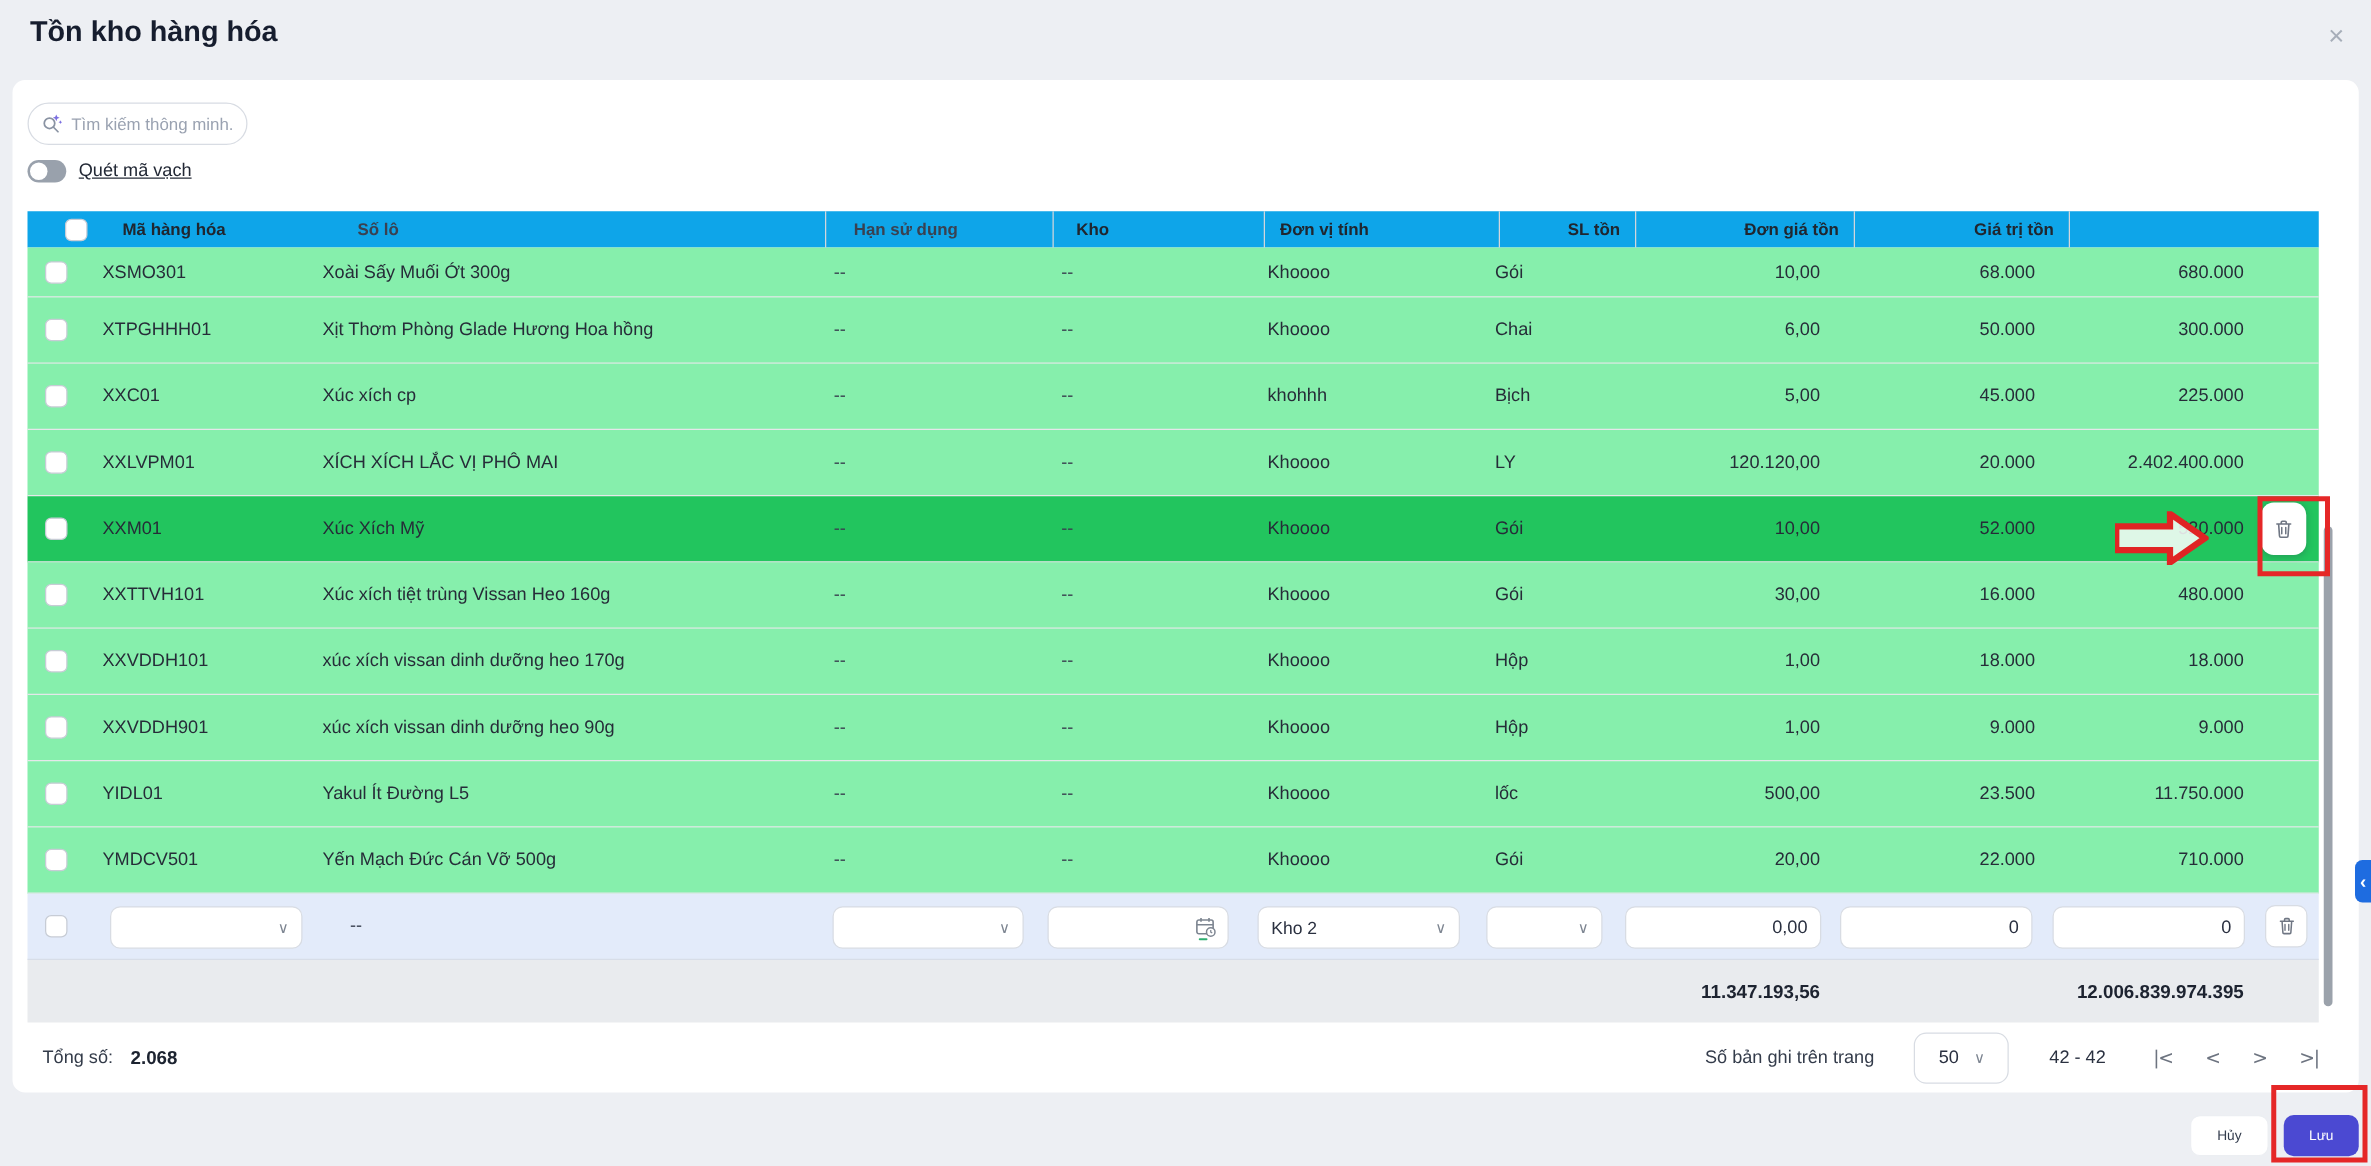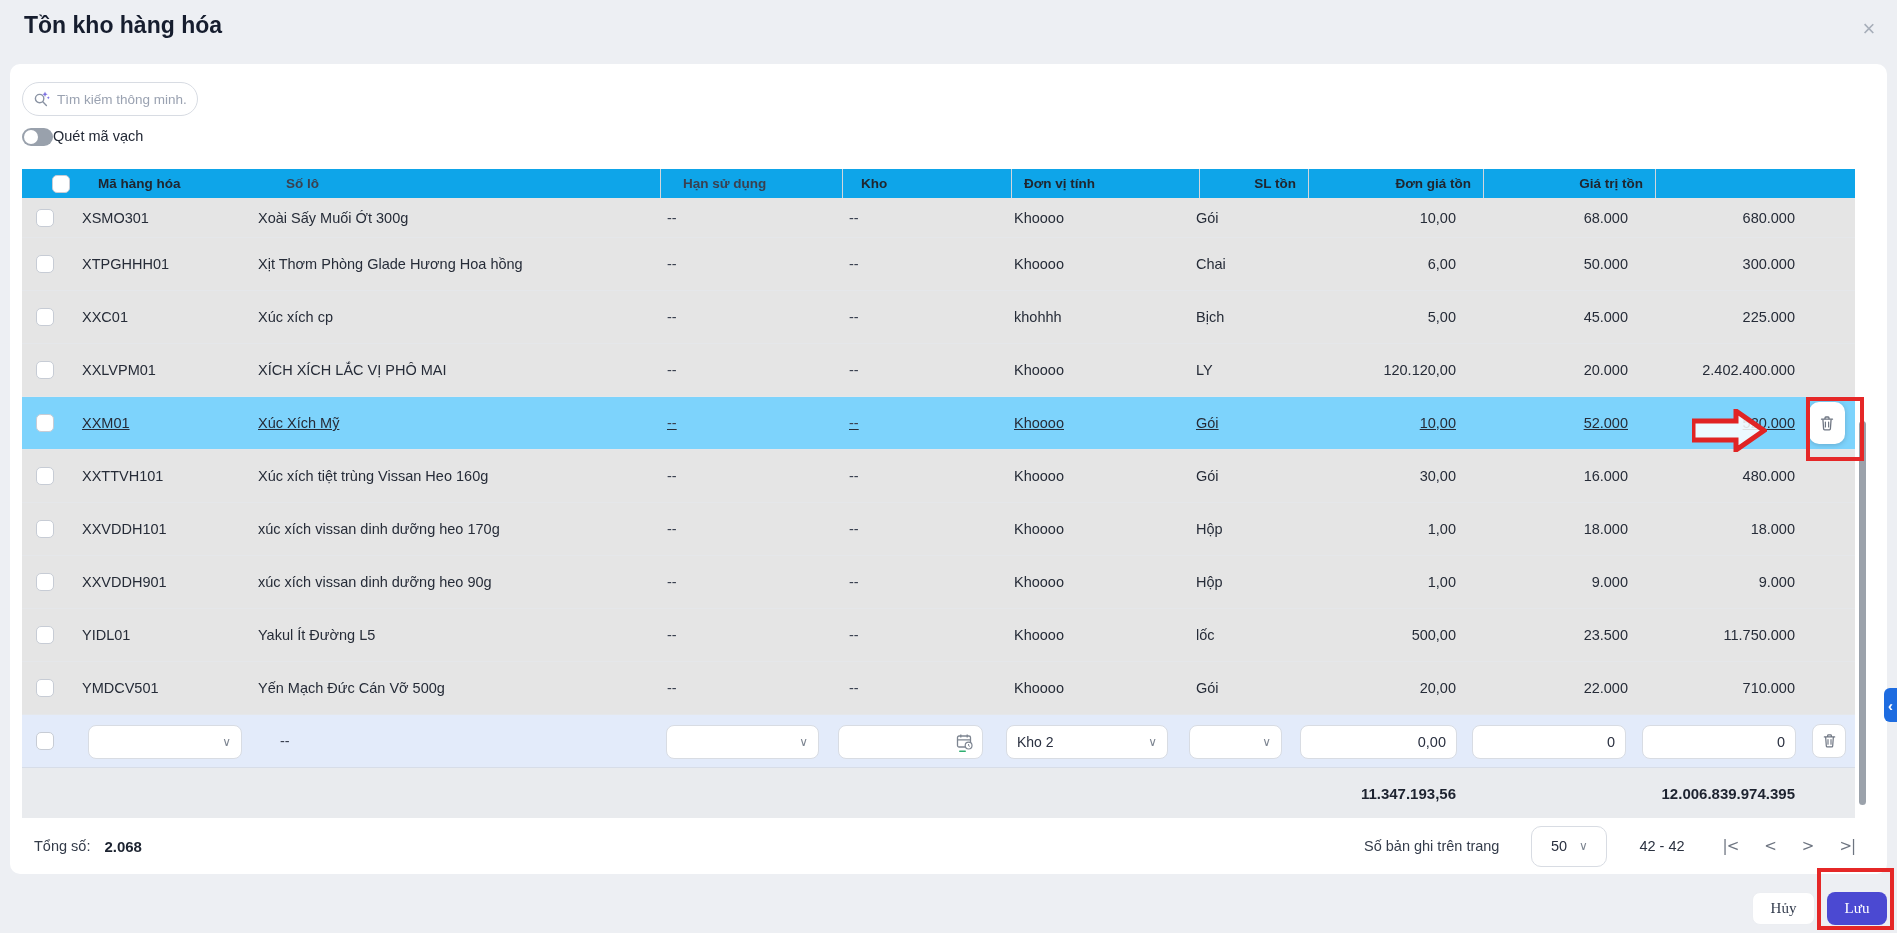--- a/index.html
+++ b/index.html
@@ -14,33 +14,33 @@
   
   .modal-title { position:absolute; left:24px; top:12px; font-size:23px; font-weight:700; color:#161d2e; }
   .close-btn { position:absolute; left:1854px; top:14px; width:30px; height:30px; font-size:22px; color:#a7aeb9; display:flex; align-items:center; justify-content:center; cursor:pointer; }
   
   .card { position:absolute; left:10px; top:64px; width:1877px; height:810px; background:#ffffff; border-radius:10px; }
   
   .search-box { position:absolute; left:12px; top:18px; width:176px; height:34px; border:1px solid #d8dce3; border-radius:17px; background:#fff; display:flex; align-items:center; padding:0 8px 0 10px; gap:7px; }
   .search-box input { border:none; outline:none; width:130px; font-size:13.5px; font-family:"Liberation Sans",sans-serif; color:#2a3040; background:transparent; }
   .search-box input::placeholder { color:#9aa2b1; }
   
-  .toggle-row { position:absolute; left:12px; top:64px; display:flex; gap:0; }
+  .toggle-row { position:absolute; left:12px; top:64px; display:flex; align-items:center; gap:10px;text-decoration:underline; }
   .toggle { width:31px; height:18px; border-radius:9px; background:#99a1ac; position:relative; cursor:pointer; }
   .toggle .knob { position:absolute; left:2px; top:2px; width:14px; height:14px; border-radius:50%; background:#fff; }
   .toggle-label { font-size:14.5px; color:#222835; }
   
   .table { position:absolute; left:12px; top:105px; width:1833px; font-size:14.5px; }
   .grid-row { display:grid; grid-template-columns:45px 181px 397px 182px 169px 188px 109px 175px 172px 167px 48px; align-items:center; }
   .thead { background:#0ea5e9; height:29px; font-size:13.5px; font-weight:700; color:#20262f;padding-left:16px; }
   .thead > div { height:100%; display:flex; align-items:center; }
   .thead > .hsep { border-right:1px solid #d2d6dc; }
-  .trow { height:53px; border-bottom:1px solid #e5e7ea; background:#e5e5e5; }
+  .trow { height:53px; border-bottom:1px solid #e5e7ea; background:#86efac; }
   .trow.clipped { height:40px; overflow:hidden; }
-  .trow.highlight { background:#7dd3fc;text-decoration:underline; }
+  .trow.highlight { background:#22c55e; }
   .c-check { justify-self:center; }
   .c-code { padding-left:15px; }
   .c-name { padding-left:10px; }
   .c-lot, .c-exp { padding-left:22px; color:#3a4150; }
   .c-kho { padding-left:18px; }
   .c-unit { padding-left:12px; }
   .c-num { text-align:right; padding-right:12px; }
   .thead .c-num { justify-content:flex-end; }
   .checkbox { width:18px; height:18px; border:1.5px solid #c7ccd5; border-radius:5px; background:#fff; cursor:pointer; }
   
@@ -63,21 +63,21 @@
   .total-wrap { display:flex; align-items:center; gap:14px; font-size:14.5px; color:#333b49; }
   .total-value { font-weight:700; font-size:15px; color:#1c2330; }
   .pagi { display:flex; align-items:center; gap:32px; margin-right:8px; }
   .pagi-label { font-size:14.5px; color:#343c4b; }
   .perpage { width:76px; height:41px; border:1px solid #d8dce3; border-radius:10px; background:#fff; display:flex; align-items:center; justify-content:center; gap:12px; font-size:14.5px; color:#2a3040; cursor:pointer; }
   .perpage .chev { color:#7d8591; font-size:12px; }
   .range { font-size:14.5px; color:#2a3140; }
   .pg-btns { display:flex; align-items:center; gap:26px; margin-left:6px; }
   .pg-btn { font-size:15px; color:#6d7480; cursor:pointer; letter-spacing:-1px; font-family:"DejaVu Sans", sans-serif; }
   
-  .btn { position:absolute; height:33px; border:none; border-radius:8px; font-size:15px; font-family:Liberation Serif, serif; cursor:pointer; }
+  .btn { position:absolute; height:33px; border:none; border-radius:8px; font-size:11px; font-family:Liberation Sans, sans-serif; cursor:pointer; }
   .btn-cancel { left:1752px; top:892px; width:63px; background:#fff; color:#333c4d; border:1px solid #eceef2; }
   .btn-save { left:1827px; top:892px; width:60px; background:#4b49d2; color:#fff; }
   
   .anno-box { position:absolute; border:4px solid #e52727; }
   .anno-box-trash { left:1806px; top:397px; width:58px; height:64px; }
   .anno-box-save { left:1817px; top:868px; width:77px; height:62px; }
   .anno-arrow { position:absolute; left:1692px; top:409px; }
   
   .v-scrollbar { position:absolute; left:1859px; top:421px; width:7px; height:384px; background:#9ba2ab; border-radius:4px; cursor:pointer; }
   .collapse-tab { position:absolute; left:1884px; top:688px; width:18px; height:34px; background:#1e6ce0; border-radius:6px 0 0 6px; color:#fff; font-size:15px; font-weight:700; display:flex; align-items:center; padding-left:4px; cursor:pointer; }

